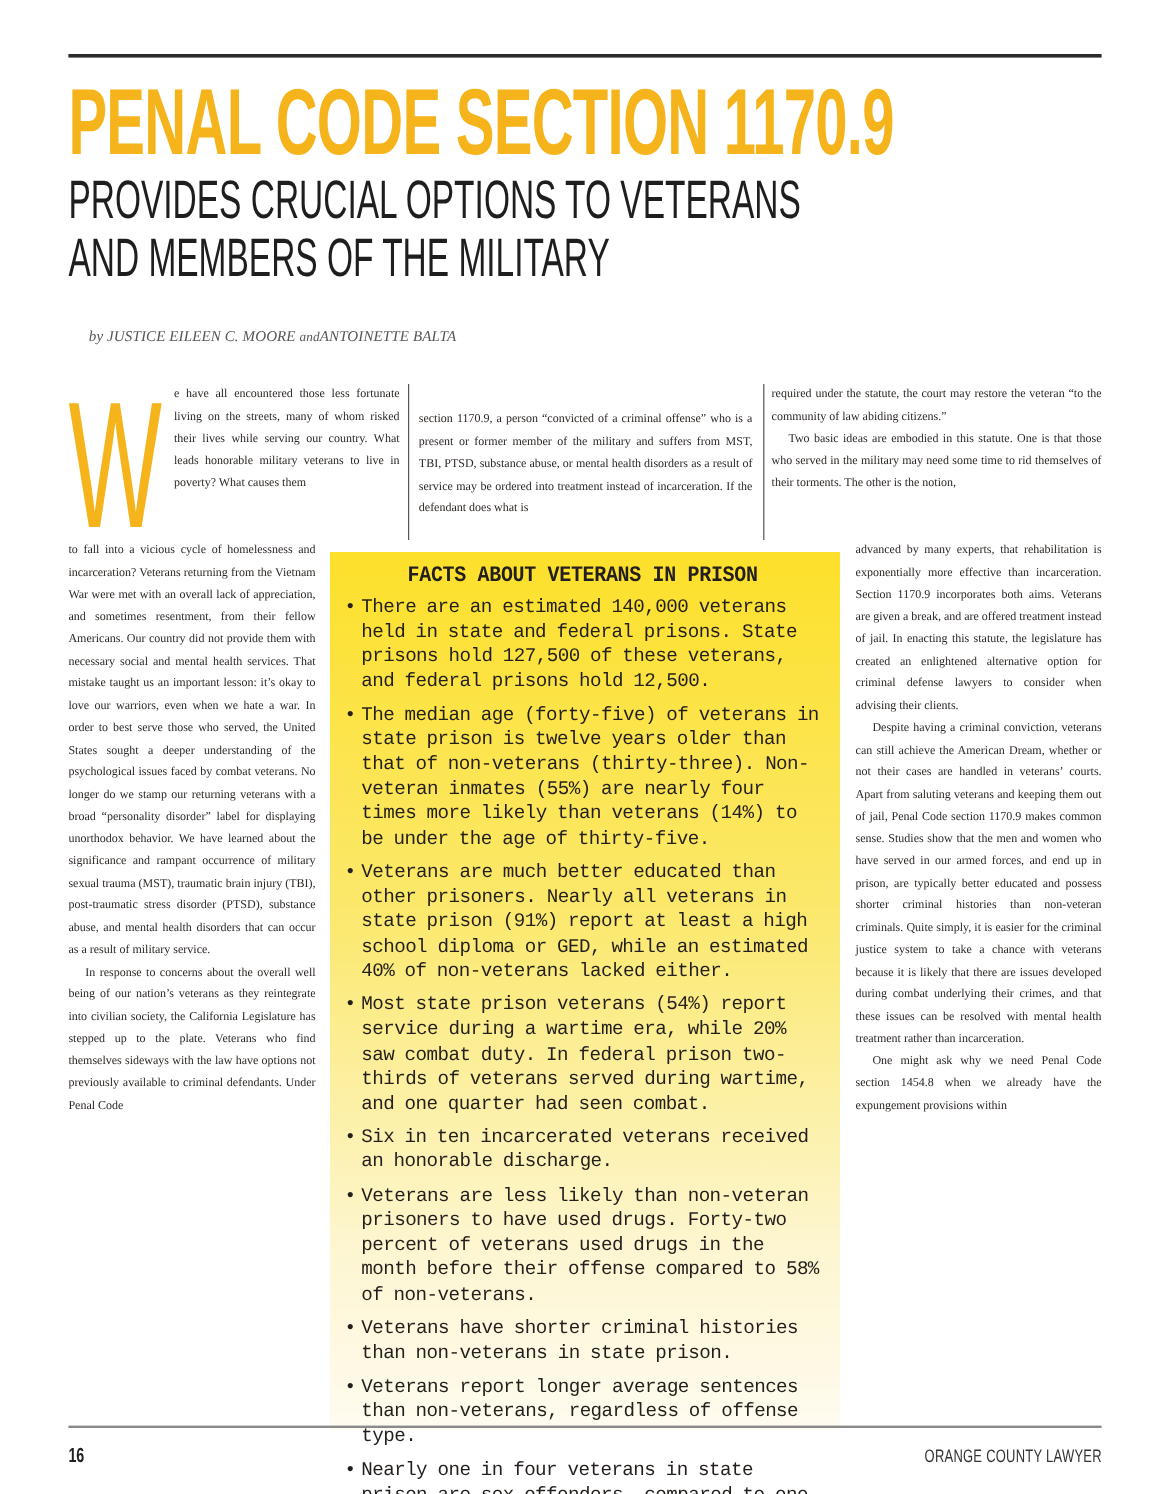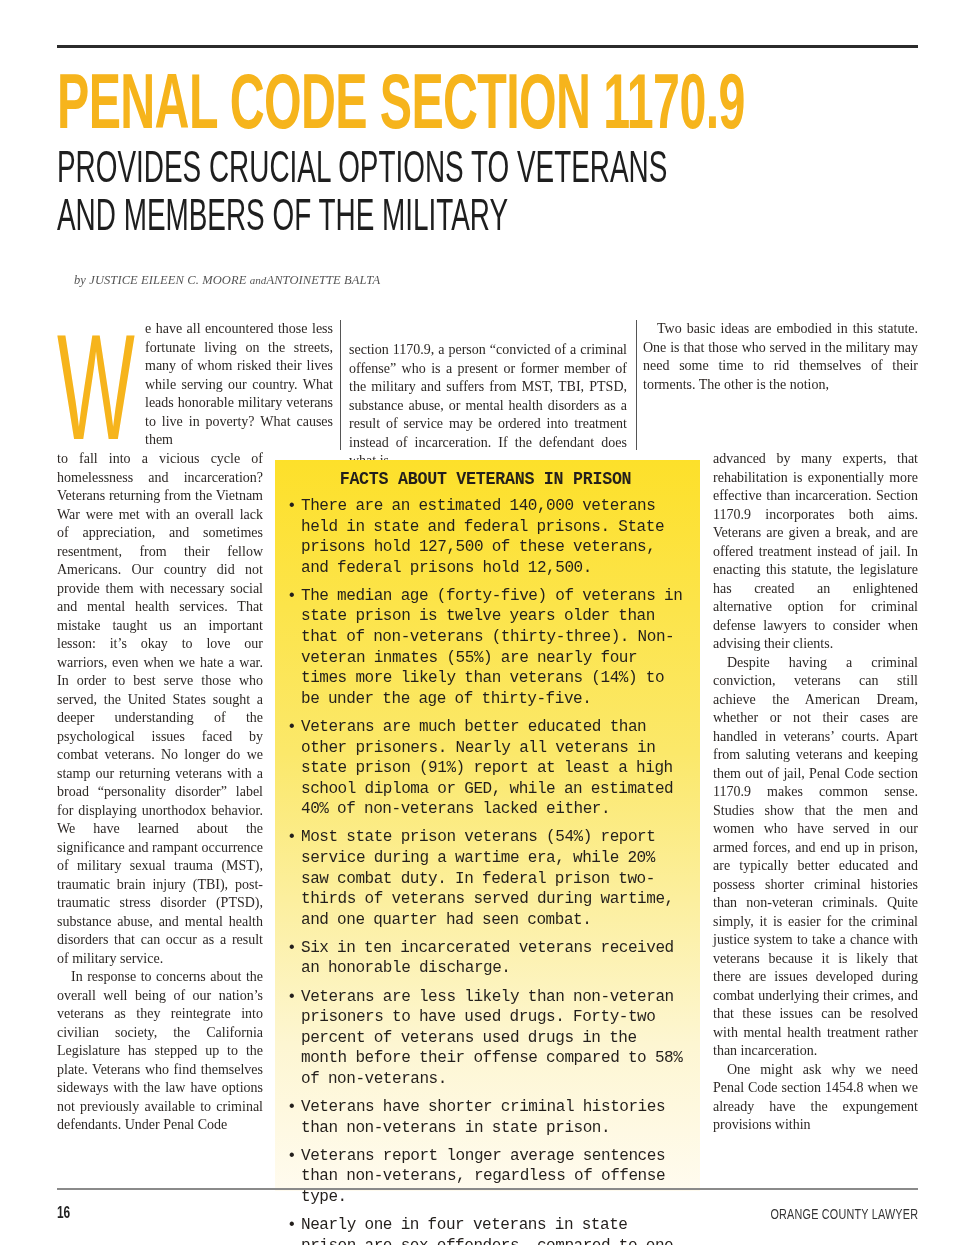--- a/index.html
+++ b/index.html
@@ -23,21 +23,21 @@
   }
   .byline {
     position: absolute; left: 57px; top: 273px;
     font-style: italic; font-size: 12.5px; color: #555;
     letter-spacing: 0.1px;
     margin-left: 17px;
   }
   .byline .and { font-size: 11px; }
 
   .col-text {
-    position: absolute; font-size: 14px; line-height: 18.5px; text-align: justify;
+    position: absolute; font-size: 10px; line-height: 18.5px; text-align: justify;
     color: #2d2825;
   }
   .col-text p { text-indent: 0; }
   .col-text p.ind { text-indent: 14px; }
 
   .dropcap {
     position: absolute; left: 57px; top: 322px;
     font-family: "Liberation Sans", "DejaVu Sans", sans-serif;
     font-size: 150px; line-height: 130px; color: #f6b41c;
     transform: scaleX(0.55); transform-origin: left top;
@@ -117,20 +117,21 @@
 
 <div class="vrule" style="left:340px; top:320px; height:130px;"></div>
 
 <div class="col-text col2-top">
   <p>section 1170.9, a person “convicted of a criminal offense” who is a present or former member of the military and suffers from MST, TBI, PTSD, substance abuse, or mental health disorders as a result of service may be ordered into treatment instead of incarceration. If the defendant does what is</p>
 </div>
 
 <div class="vrule" style="left:636px; top:320px; height:130px;"></div>
 
 <div class="col-text col3-top">
+  <p>required under the statute, the court may restore the veteran “to the community of law abiding citizens.”</p>
   <p class="ind">Two basic ideas are embodied in this statute. One is that those who served in the military may need some time to rid themselves of their torments. The other is the notion,</p>
 </div>
 
 <div class="col-text col3-bottom">
   <p>advanced by many experts, that rehabilitation is exponentially more effective than incarceration. Section 1170.9 incorporates both aims. Veterans are given a break, and are offered treatment instead of jail. In enacting this statute, the legislature has created an enlightened alternative option for criminal defense lawyers to consider when advising their clients.</p>
   <p class="ind">Despite having a criminal conviction, veterans can still achieve the American Dream, whether or not their cases are handled in veterans’ courts. Apart from saluting veterans and keeping them out of jail, Penal Code section 1170.9 makes common sense. Studies show that the men and women who have served in our armed forces, and end up in prison, are typically better educated and possess shorter criminal histories than non-veteran criminals. Quite simply, it is easier for the criminal justice system to take a chance with veterans because it is likely that there are issues developed during combat underlying their crimes, and that these issues can be resolved with mental health treatment rather than incarceration.</p>
   <p class="ind">One might ask why we need Penal Code section 1454.8 when we already have the expungement provisions within</p>
 </div>
 
 <div class="factbox">

